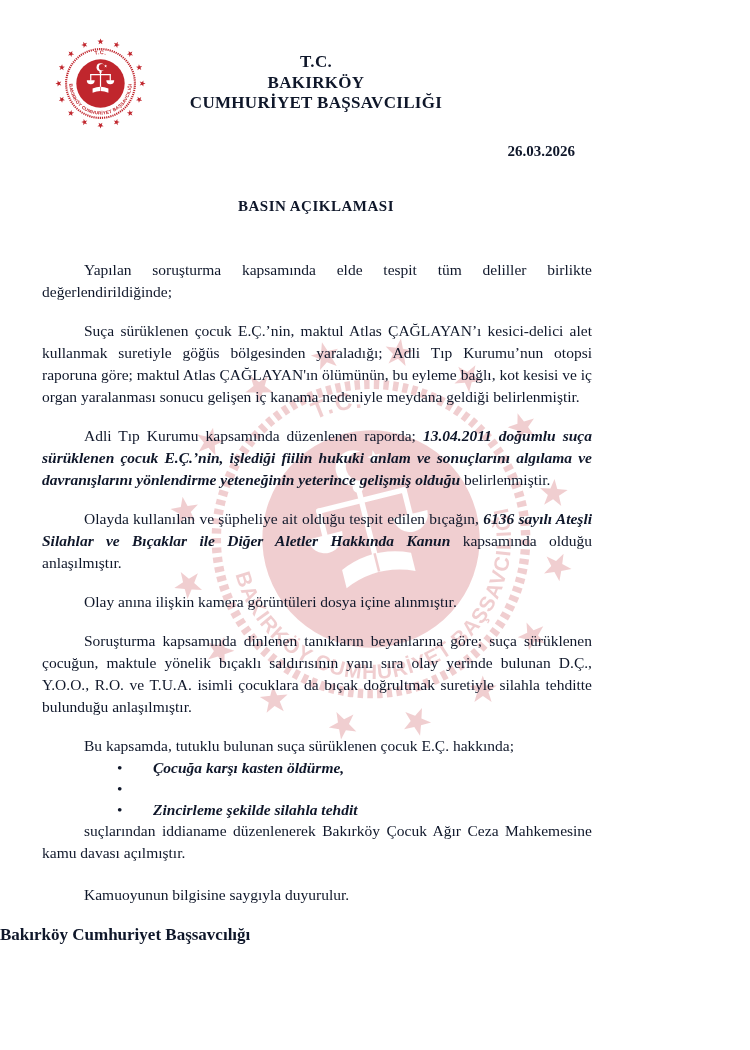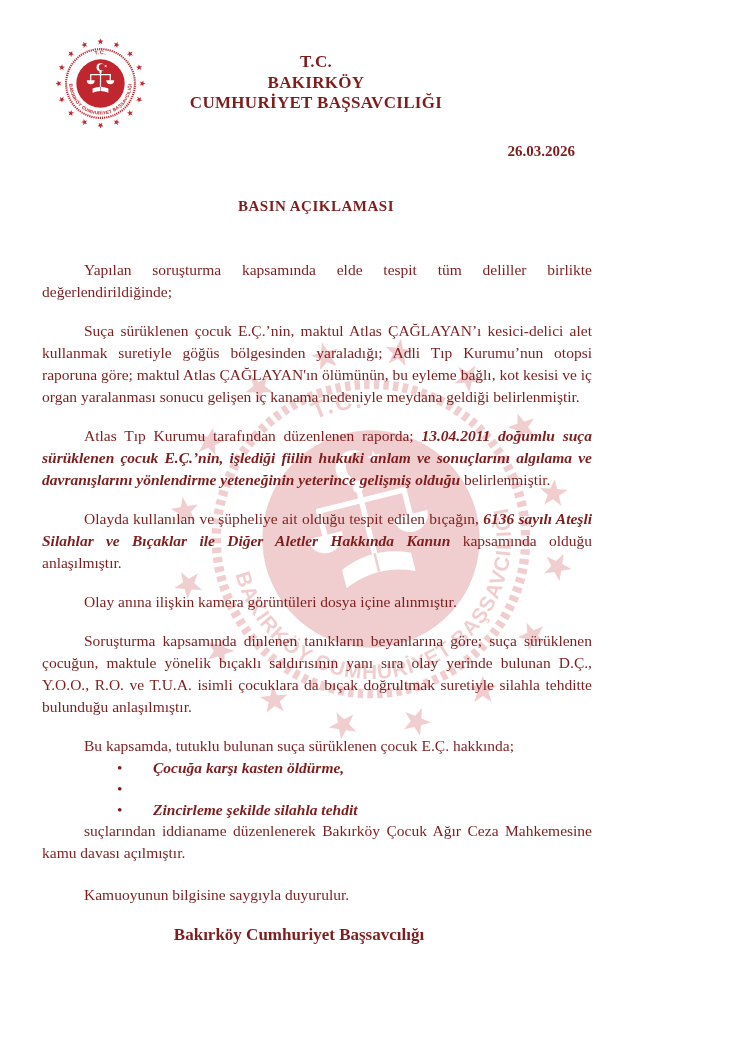--- a/index.html
+++ b/index.html
@@ -3,21 +3,21 @@
 <meta charset="utf-8">
 <style>
   html, body { margin: 0; padding: 0; background: #ffffff; }
   .page {
     position: relative;
     width: 632px;
     height: 1050px;
     background: #ffffff;
     overflow: hidden;
     font-family: "Liberation Serif", "DejaVu Serif", serif;
-    color: #7f1d1d;
+    color: #0f172a;
   }
   .watermark {
     position: absolute;
     left: 162px;
     top: 330px;
     width: 418px;
     height: 418px;
     opacity: 0.22;
     transform: rotate(-14deg);
     pointer-events: none;
@@ -74,21 +74,21 @@
     padding-left: 75px;
     line-height: 21px;
     font-size: 15.5px;
     text-align: left;
   }
   .bullet-glyph { width: 36px; flex: 0 0 36px; }
   .bullet-text { font-weight: bold; font-style: italic; }
   .signature {
     margin-top: 18px;
     padding-right: 34px;
-    text-align: center;
+    text-align: left;
     font-weight: bold;
     font-size: 17px;
     line-height: 22px;
   }
   .defs-holder { position: absolute; width: 0; height: 0; overflow: hidden; }
 </style>
 </head>
 <body>
 
 <div class="page">
@@ -162,21 +162,21 @@
     <div class="date-line">26.03.2026</div>
 
     <div class="doc-title">BASIN AÇIKLAMASI</div>
 
     <div class="body-text">
 
       <p class="para"><span>Yapılan soruşturma kapsamında elde tespit tüm deliller birlikte değerlendirildiğinde;</span></p>
 
       <p class="para"><span>Suça sürüklenen çocuk E.Ç.’nin, maktul Atlas ÇAĞLAYAN’ı kesici-delici alet kullanmak suretiyle göğüs bölgesinden yaraladığı; Adli Tıp Kurumu’nun otopsi raporuna göre; maktul Atlas ÇAĞLAYAN'ın ölümünün, bu eyleme bağlı, kot kesisi ve iç organ yaralanması sonucu gelişen iç kanama nedeniyle meydana geldiği belirlenmiştir.</span></p>
 
-      <p class="para"><span>Atlas Tıp Kurumu tarafından düzenlenen raporda; </span><span class="bi">13.04.2011 doğumlu suça sürüklenen çocuk E.Ç.’nin, işlediği fiilin hukuki anlam ve sonuçlarını algılama ve davranışlarını yönlendirme yeteneğinin yeterince gelişmiş olduğu</span><span> belirlenmiştir.</span></p>
+      <p class="para"><span>Adli Tıp Kurumu kapsamında düzenlenen raporda; </span><span class="bi">13.04.2011 doğumlu suça sürüklenen çocuk E.Ç.’nin, işlediği fiilin hukuki anlam ve sonuçlarını algılama ve davranışlarını yönlendirme yeteneğinin yeterince gelişmiş olduğu</span><span> belirlenmiştir.</span></p>
 
       <p class="para"><span>Olayda kullanılan ve şüpheliye ait olduğu tespit edilen bıçağın, </span><span class="bi">6136 sayılı Ateşli Silahlar ve Bıçaklar ile Diğer Aletler Hakkında Kanun</span><span> kapsamında olduğu anlaşılmıştır.</span></p>
 
       <p class="para"><span>Olay anına ilişkin kamera görüntüleri dosya içine alınmıştır.</span></p>
 
       <p class="para"><span>Soruşturma kapsamında dinlenen tanıkların beyanlarına göre; suça sürüklenen çocuğun, maktule yönelik bıçaklı saldırısının yanı sıra olay yerinde bulunan D.Ç., Y.O.O., R.O. ve T.U.A. isimli çocuklara da bıçak doğrultmak suretiyle silahla tehditte bulunduğu anlaşılmıştır.</span></p>
 
       <p class="para"><span>Bu kapsamda, tutuklu bulunan suça sürüklenen çocuk E.Ç. hakkında;</span></p>
 
       <div>

